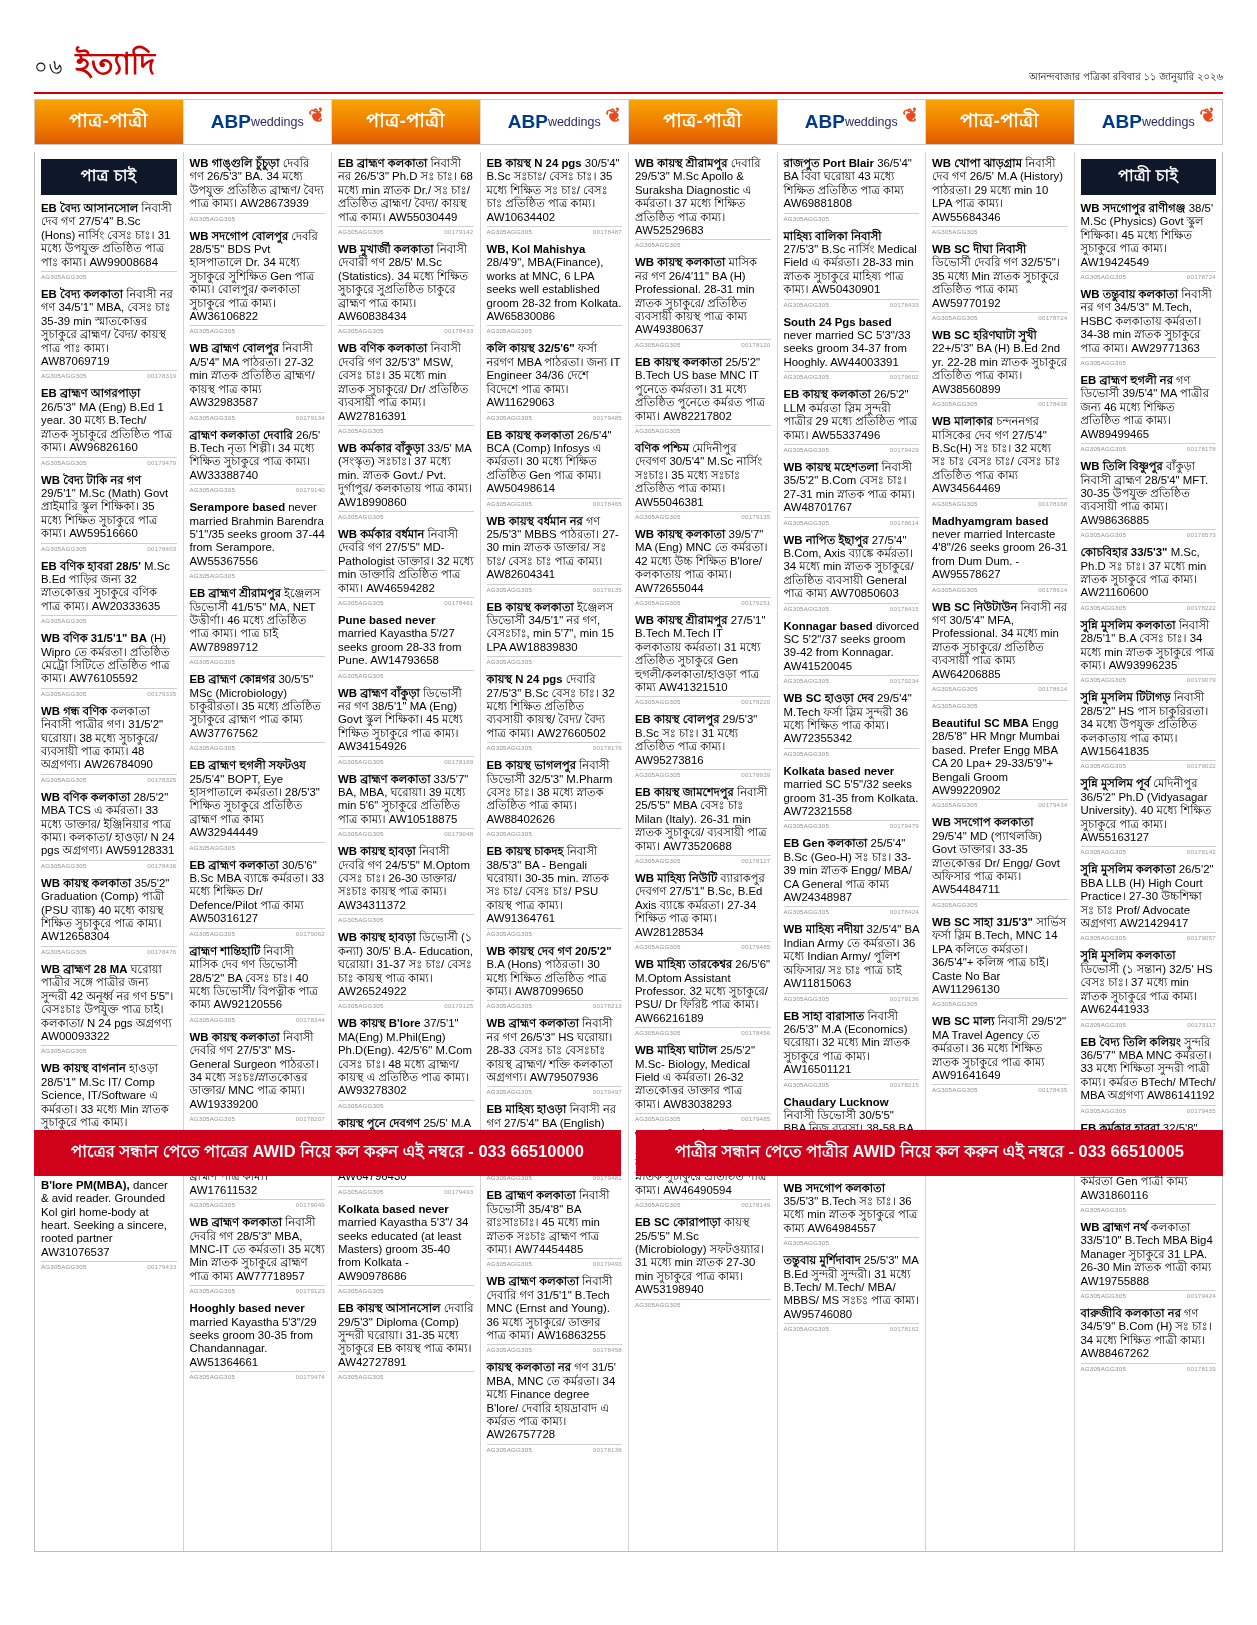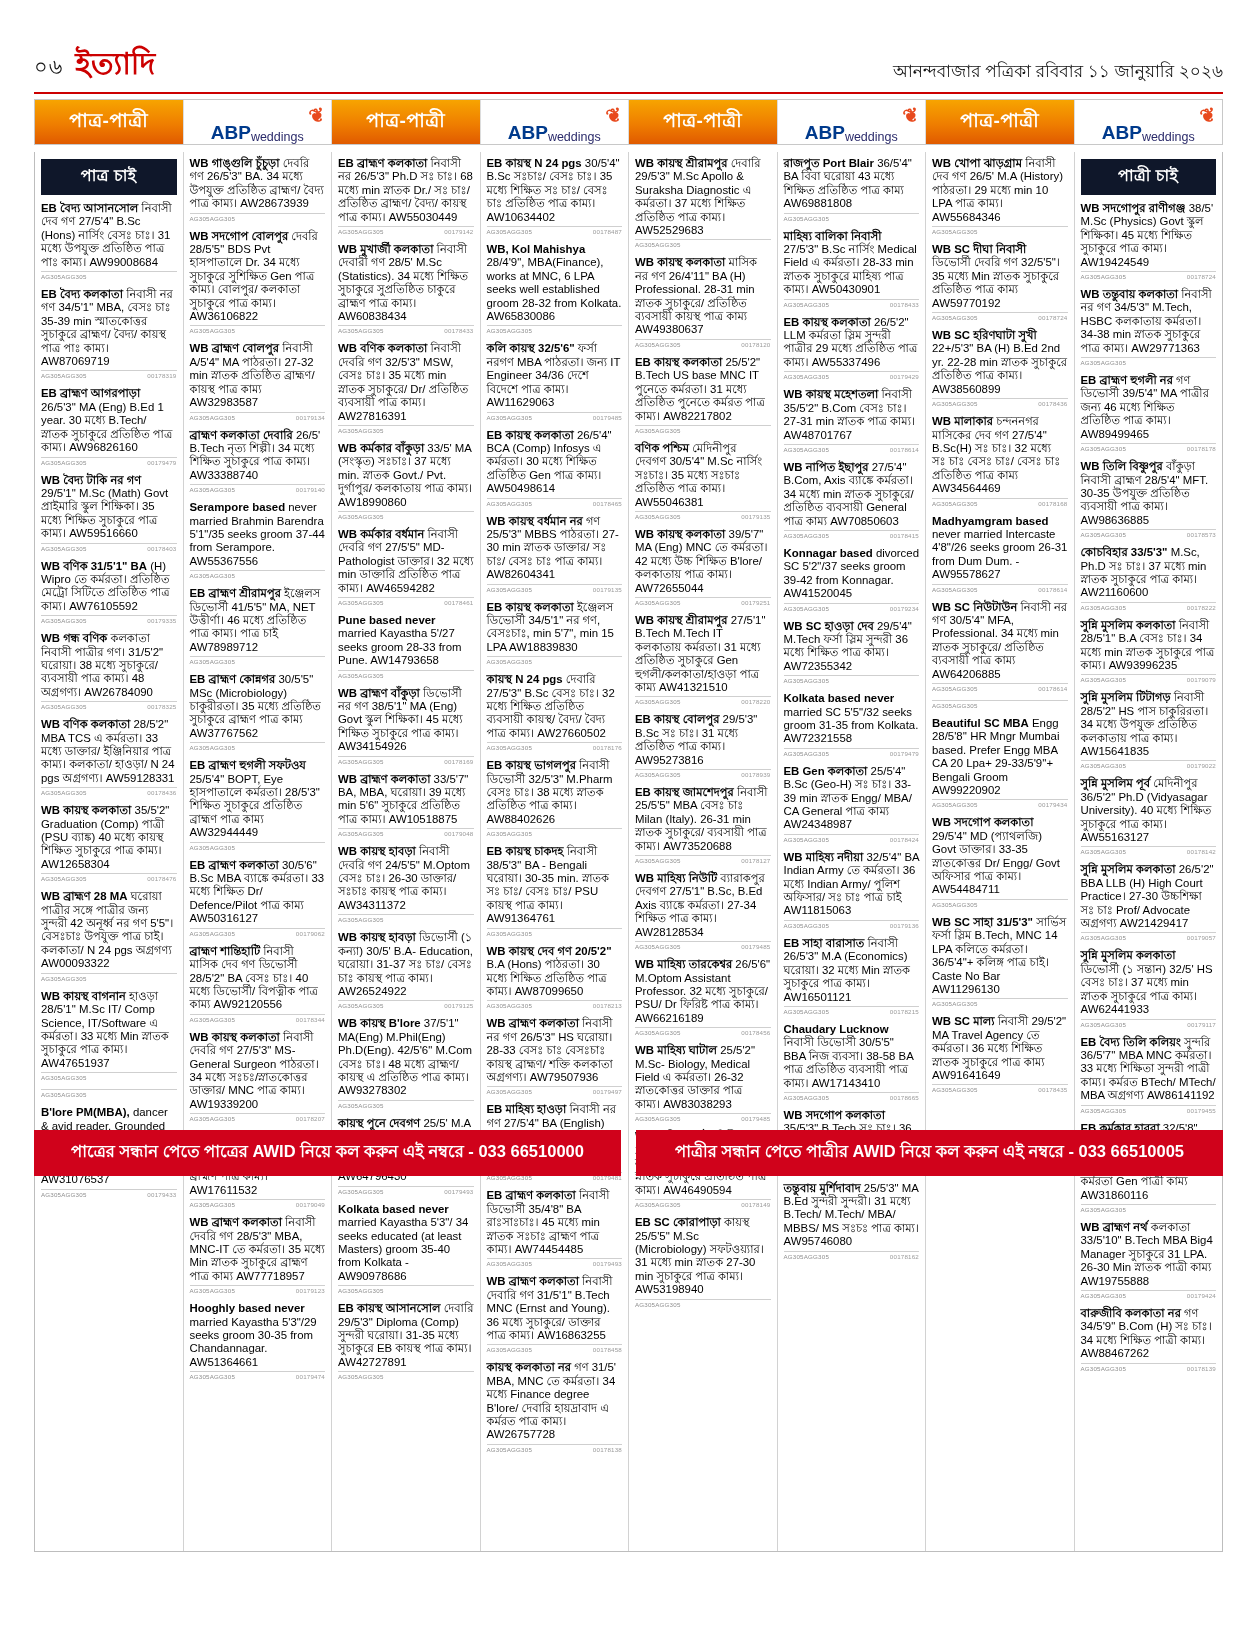--- a/index.html
+++ b/index.html
@@ -40,21 +40,21 @@
     color: #111;
     letter-spacing: 1px;
   }
   .masthead-title {
     font-size: 30px;
     font-weight: bold;
     color: #cc0000;
     line-height: 1;
   }
   .masthead-right {
-    font-size: 17px;
+    font-size: 10px;
     color: #111;
   }
   .rule {
     border-bottom: 2px solid #c00;
     margin-top: 6px;
   }
   
   .banner-strip {
     display: flex;
     margin-top: 5px;
@@ -78,21 +78,20 @@
     color: #fff;
     font-size: 19px;
     font-weight: bold;
     letter-spacing: .5px;
   }
   .banner-abp {
     background: #fff;
     color: #003a8c;
     font-weight: bold;
     font-size: 19px;
-    align-items: flex-end;
   }
   .banner-abp .sub { font-size: 12.5px; font-weight: normal; color:#2a2a6a;}
   .butterfly {
     position: absolute;
     right: 6px;
     top: 4px;
     font-size: 19px;
     color: #e8491d;
     transform: rotate(-12deg);
   }
@@ -239,20 +238,27 @@
           </div>
         </div>
         <div class="ad">
           <div class="ad-text"><b>WB বৈদ্য টাকি নর গণ</b> 29/5'1" M.Sc (Math) Govt প্রাইমারি স্কুল শিক্ষিকা। 35 মধ্যে শিক্ষিত সুচাকুরে পাত্র কাম্য। AW59516660</div>
           <div class="ad-code">
             <span>AG305AGG305</span>
             <span class="right">00178403</span>
           </div>
         </div>
         <div class="ad">
+          <div class="ad-text"><b>EB বণিক হাবরা 28/5'</b> M.Sc B.Ed পাড়ির জন্য 32 স্নাতকোত্তর সুচাকুরে বণিক পাত্র কাম্য। AW20333635</div>
+          <div class="ad-code">
+            <span>AG305AGG305</span>
+            <span class="right"></span>
+          </div>
+        </div>
+        <div class="ad">
           <div class="ad-text"><b>WB বণিক 31/5'1" BA</b> (H) Wipro তে কর্মরতা। প্রতিষ্ঠিত মেট্রো সিটিতে প্রতিষ্ঠিত পাত্র কাম্য। AW76105592</div>
           <div class="ad-code">
             <span>AG305AGG305</span>
             <span class="right">00179335</span>
           </div>
         </div>
         <div class="ad">
           <div class="ad-text"><b>WB গন্ধ বণিক</b> কলকাতা নিবাসী পাত্রীর গণ। 31/5'2" ঘরোয়া। 38 মধ্যে সুচাকুরে/ ব্যবসায়ী পাত্র কাম্য। 48 অগ্রগণ্য। AW26784090</div>
           <div class="ad-code">
             <span>AG305AGG305</span>
@@ -707,20 +713,27 @@
           <div class="ad-code">
             <span>AG305AGG305</span>
             <span class="right"></span>
           </div>
         </div>
         <div class="ad">
           <div class="ad-text"><b>মাহিষ্য বালিকা নিবাসী</b> 27/5'3" B.Sc নার্সিং Medical Field এ কর্মরতা। 28-33 min স্নাতক সুচাকুরে মাহিষ্য পাত্র কাম্য। AW50430901</div>
           <div class="ad-code">
             <span>AG305AGG305</span>
             <span class="right">00178433</span>
+          </div>
+        </div>
+        <div class="ad">
+          <div class="ad-text"><b>South 24 Pgs based</b> never married SC 5'3"/33 seeks groom 34-37 from Hooghly. AW44003391</div>
+          <div class="ad-code">
+            <span>AG305AGG305</span>
+            <span class="right">00179602</span>
           </div>
         </div>
         <div class="ad">
           <div class="ad-text"><b>EB কায়স্থ কলকাতা</b> 26/5'2" LLM কর্মরতা স্লিম সুন্দরী পাত্রীর 29 মধ্যে প্রতিষ্ঠিত পাত্র কাম্য। AW55337496</div>
           <div class="ad-code">
             <span>AG305AGG305</span>
             <span class="right">00179429</span>
           </div>
         </div>
         <div class="ad">

